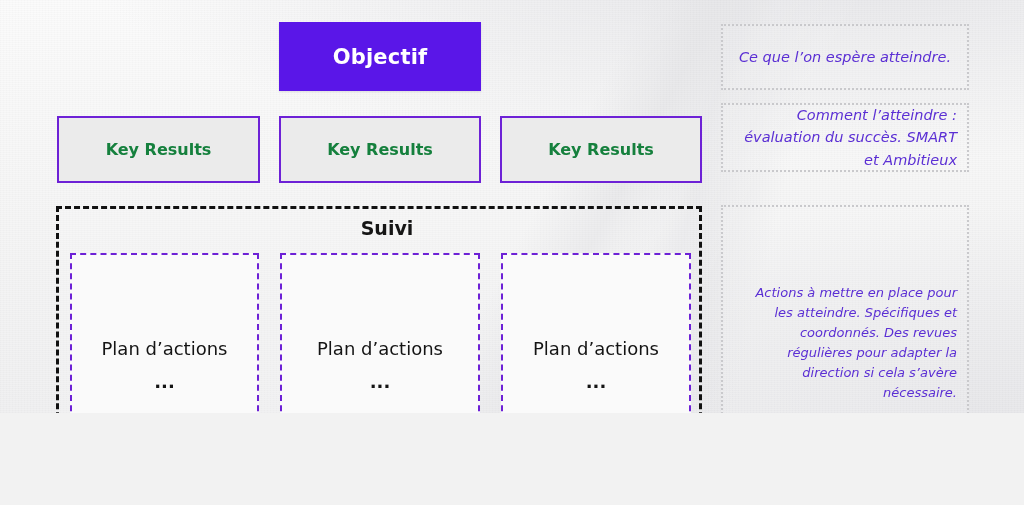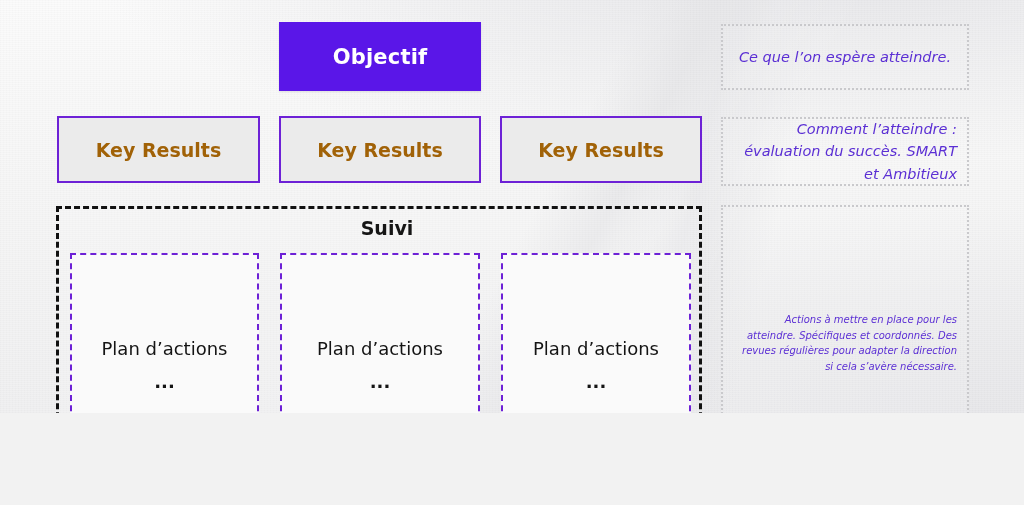--- a/index.html
+++ b/index.html
@@ -60,22 +60,22 @@
   .kr {
     top: 116px; height: 67px;
     background: #ebebeb;
     border: 2px solid #6d21d6;
     display: flex; align-items: center; justify-content: center;
   }
   #kr-1 { left: 57px;  width: 203px; }
   #kr-2 { left: 279px; width: 202px; }
   #kr-3 { left: 500px; width: 202px; }
   .kr .label {
-    color: #a16207;
-    font-size: 19px;
+    color: #15803d;
+    font-size: 16px;
     font-weight: bold;
   }
 
   
   #suivi {
     left: 56px; top: 206px; width: 646px; height: 275px;
     border: 3px dashed #111111;
     background: rgba(255,255,255,0.12);
   }
   #suivi-title {
@@ -115,30 +115,30 @@
 
   
   .note {
     left: 721px; width: 248px;
     border: 2px dotted #c9c9cc;
     display: flex; align-items: center; justify-content: center;
     padding: 6px 10px;
     background: rgba(255,255,255,0.10);
   }
   #note-1 { top: 24px;  height: 66px; }
-  #note-2 { top: 117px; height: 69px; }
+  #note-2 { top: 103px; height: 69px; }
   #note-3 { top: 205px; height: 276px; }
   .note .text {
     color: #5b2fd4;
     font-size: 14.5px;
     font-style: italic;
     line-height: 1.52;
     text-align: right;
   }
-  #note-3 .text { font-size: 10px; line-height: 1.55; }
+  #note-3 .text { font-size: 13px; line-height: 1.55; }
 </style>
 </head>
 <body>
 
 <div id="canvas">
 
   <div id="grain"></div>
 
   <div class="abs" id="objectif">
     <span class="label">Objectif</span>

